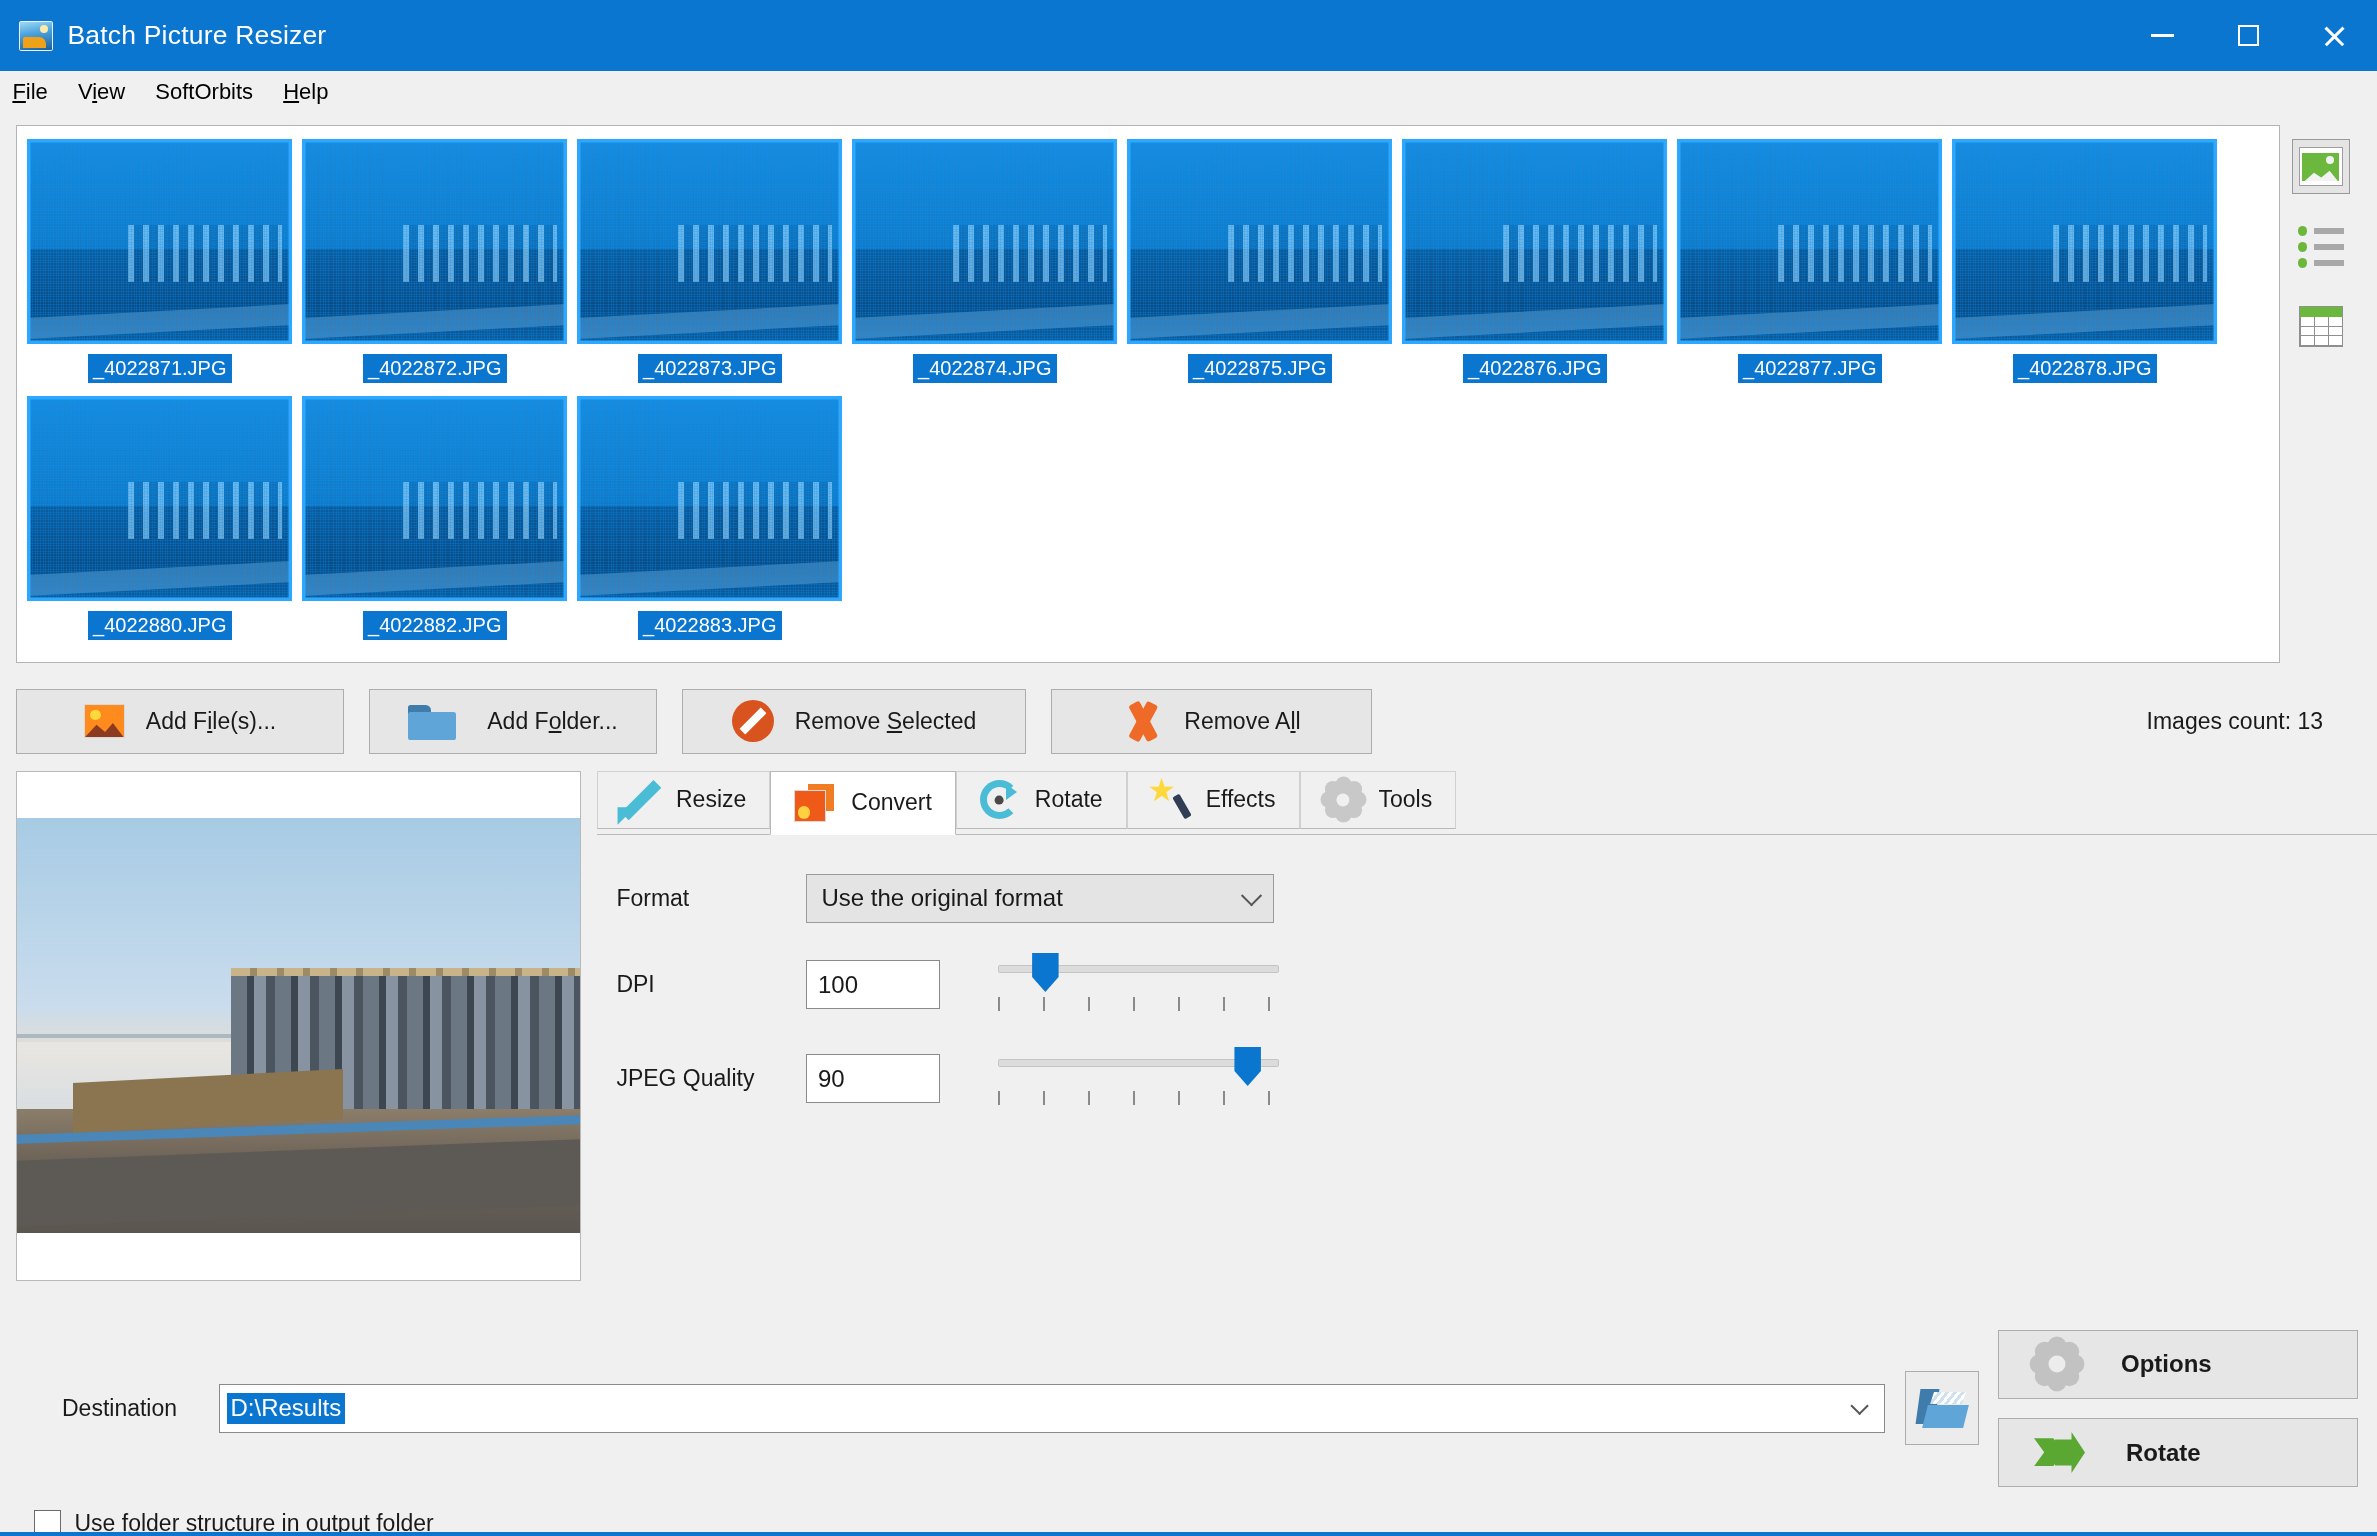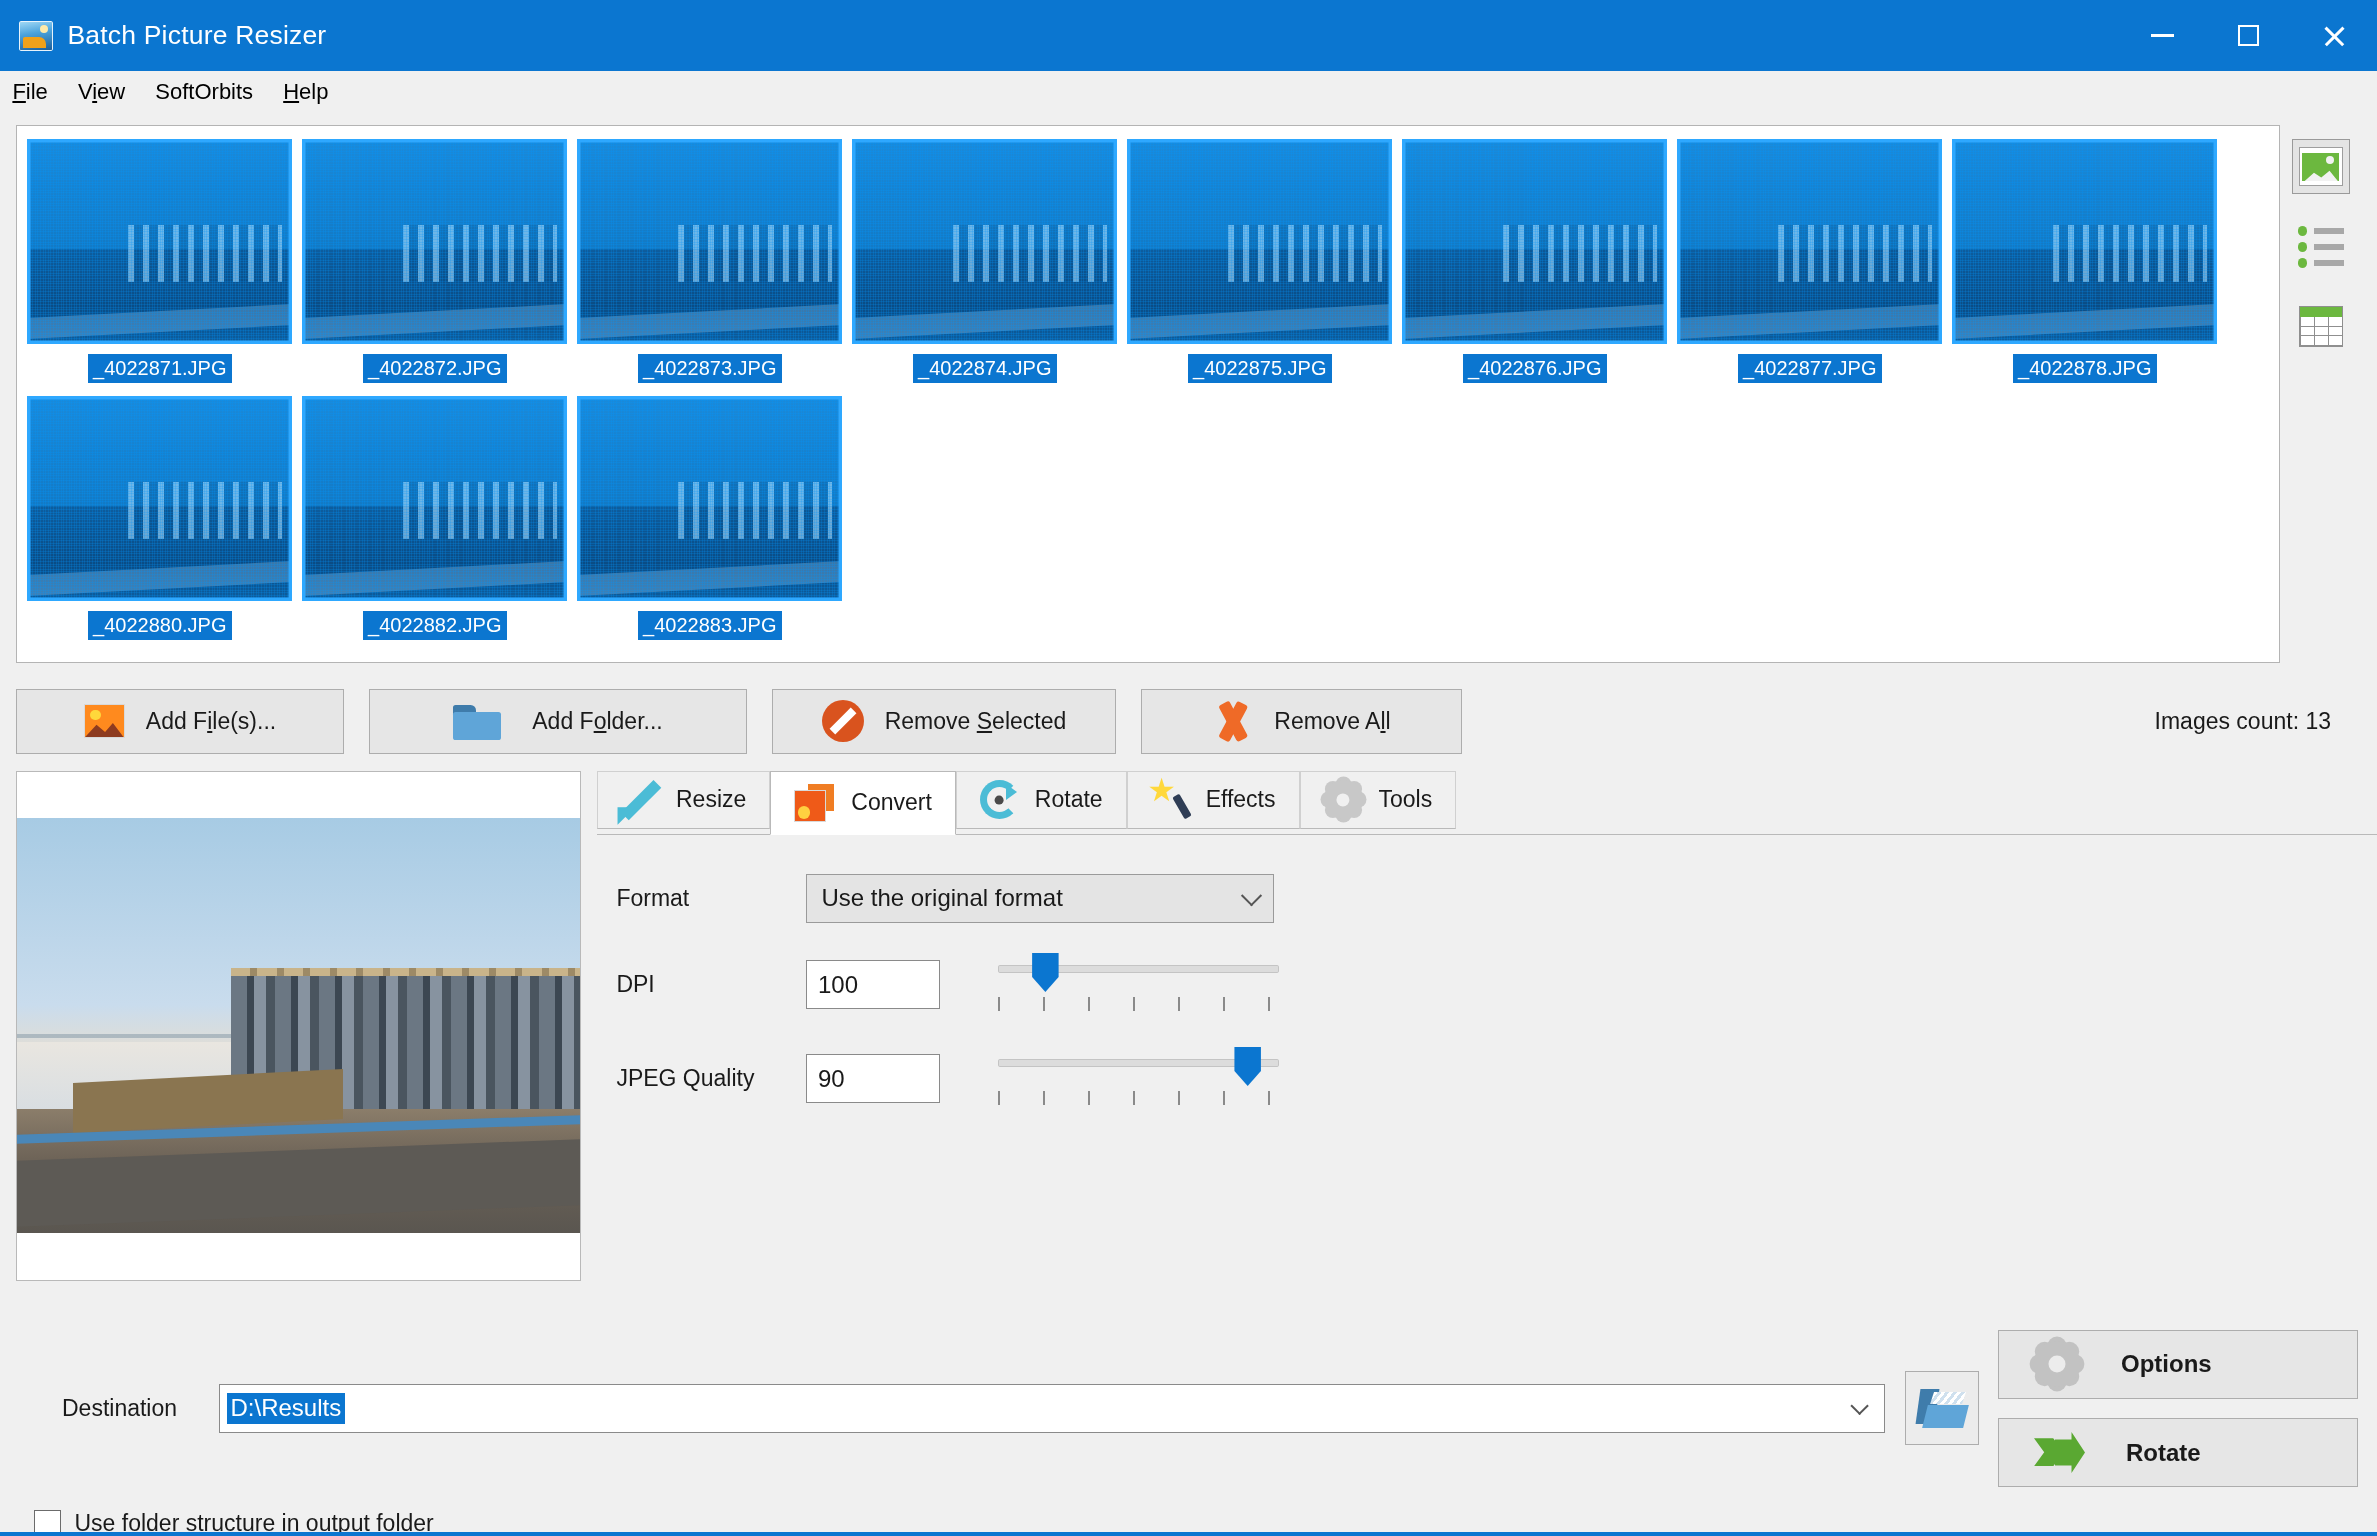--- a/index.html
+++ b/index.html
@@ -146,30 +146,30 @@
   }
   .ic-gridview::after {
     content:""; position:absolute; left:0; top:9.7px; right:0; bottom:0;
     background:
       repeating-linear-gradient(90deg, #8f8f8f 0 0.9px, transparent 0.9px 14px),
       repeating-linear-gradient(0deg, #8f8f8f 0 0.9px, transparent 0.9px 9.7px);
   }
 
   
   .filebar {
-    display:flex; align-items:center; padding:21px 0 0 16px; gap:25px; height:95px;
+    display:flex; align-items:center; padding:21px 8px 0 16px; gap:25px; height:95px;
   }
   .btn {
     background:#e6e6e6; border:0.9px solid #adadad;
     display:flex; align-items:center; justify-content:center; gap:21px;
     font-size:23px; color:#1a1a1a; cursor:default; height:65px;
   }
   .btn u { text-decoration:underline; }
   .btn-addfiles  { width:328px; }
-  .btn-addfolder { width:378px;gap:31px; }
+  .btn-addfolder { width:288px;gap:31px; }
   .btn-remsel    { width:344px; }
   .btn-remall    { width:321px; }
 
   .ic-picture { width:41px; height:34px; background:#ff8a1e; border:1.8px solid #d9d9d9; position:relative; overflow:hidden; }
   .ic-picture::before { content:""; position:absolute; left:5.3px; top:4.4px; width:10.6px; height:10.6px; border-radius:50%; background:#ffd83b; }
   .ic-picture::after  { content:""; position:absolute; left:0; bottom:0; width:100%; height:55%; background:#8d3b20;
                         clip-path: polygon(0 100%, 30% 28%, 52% 70%, 72% 18%, 100% 100%); }
   .ic-folder { width:48px; height:37px; position:relative; }
   .ic-folder::before { content:""; position:absolute; left:0; top:1.8px; width:23px; height:10.6px; background:#3f7cab; border-radius:2.6px 5.3px 0 0; }
   .ic-folder::after  { content:""; position:absolute; left:0; top:8.8px; width:48px; height:28px; background:#5fa5d8; border-radius:2.6px; }

